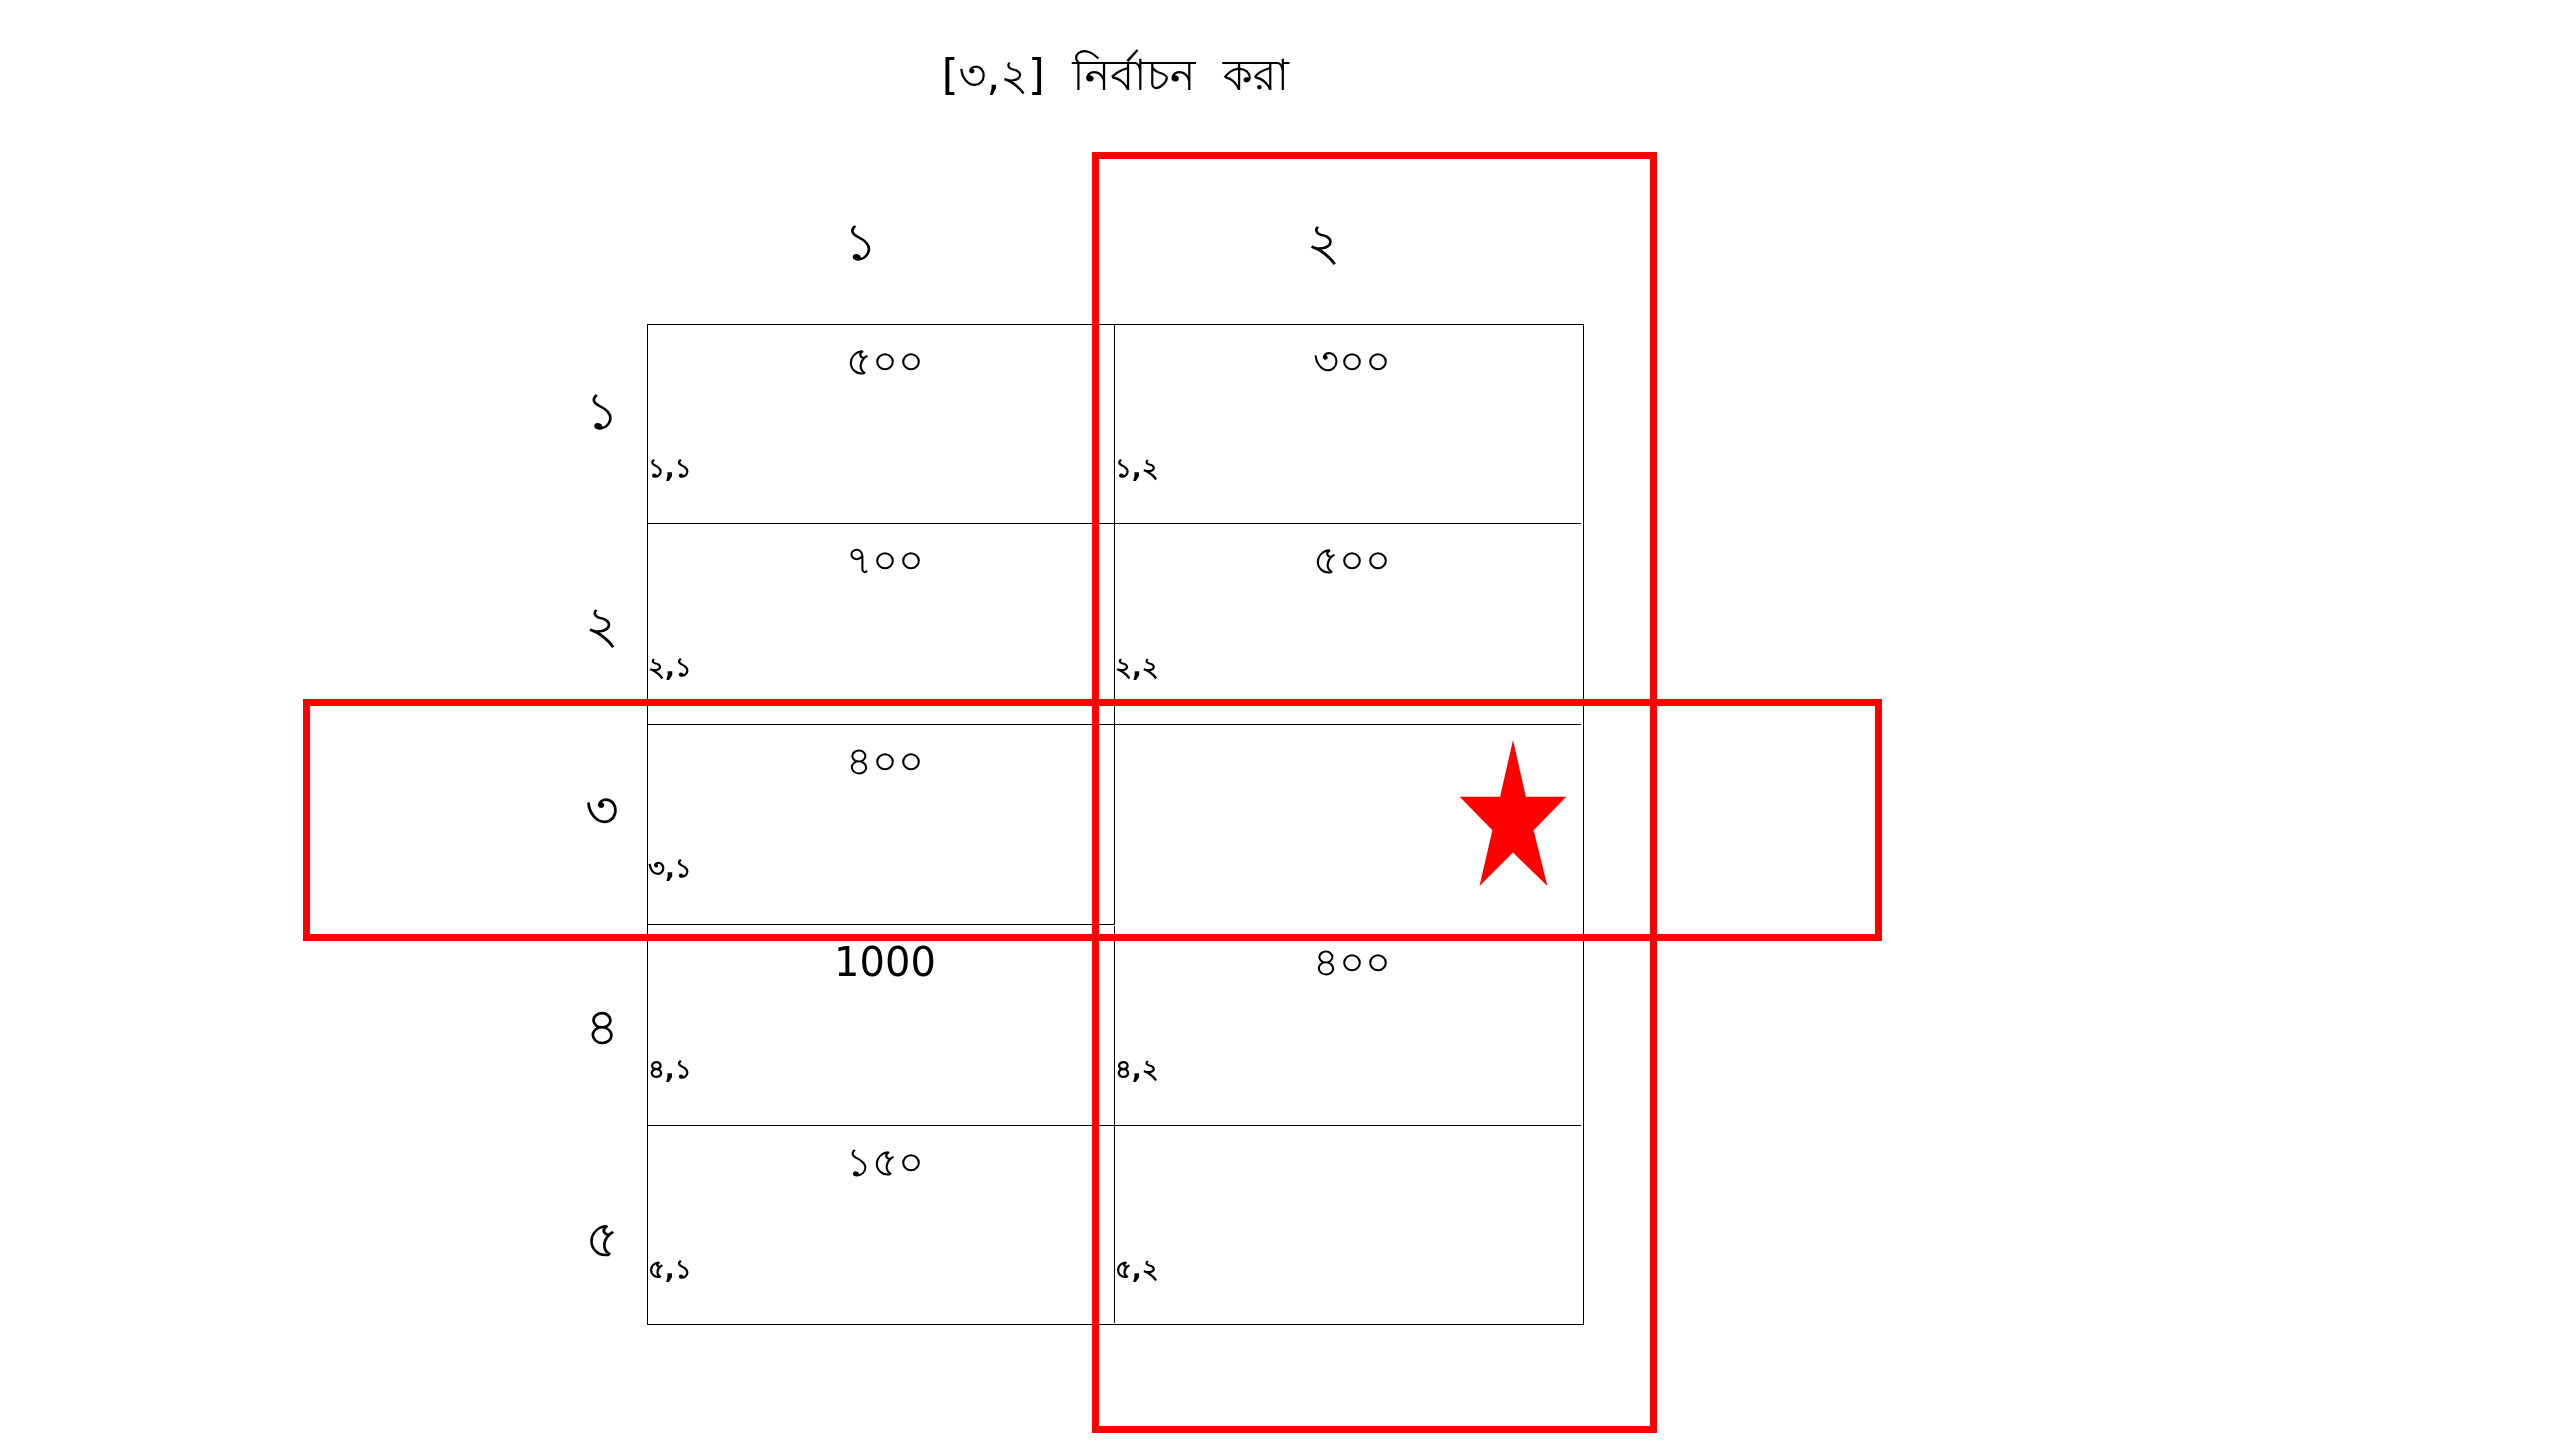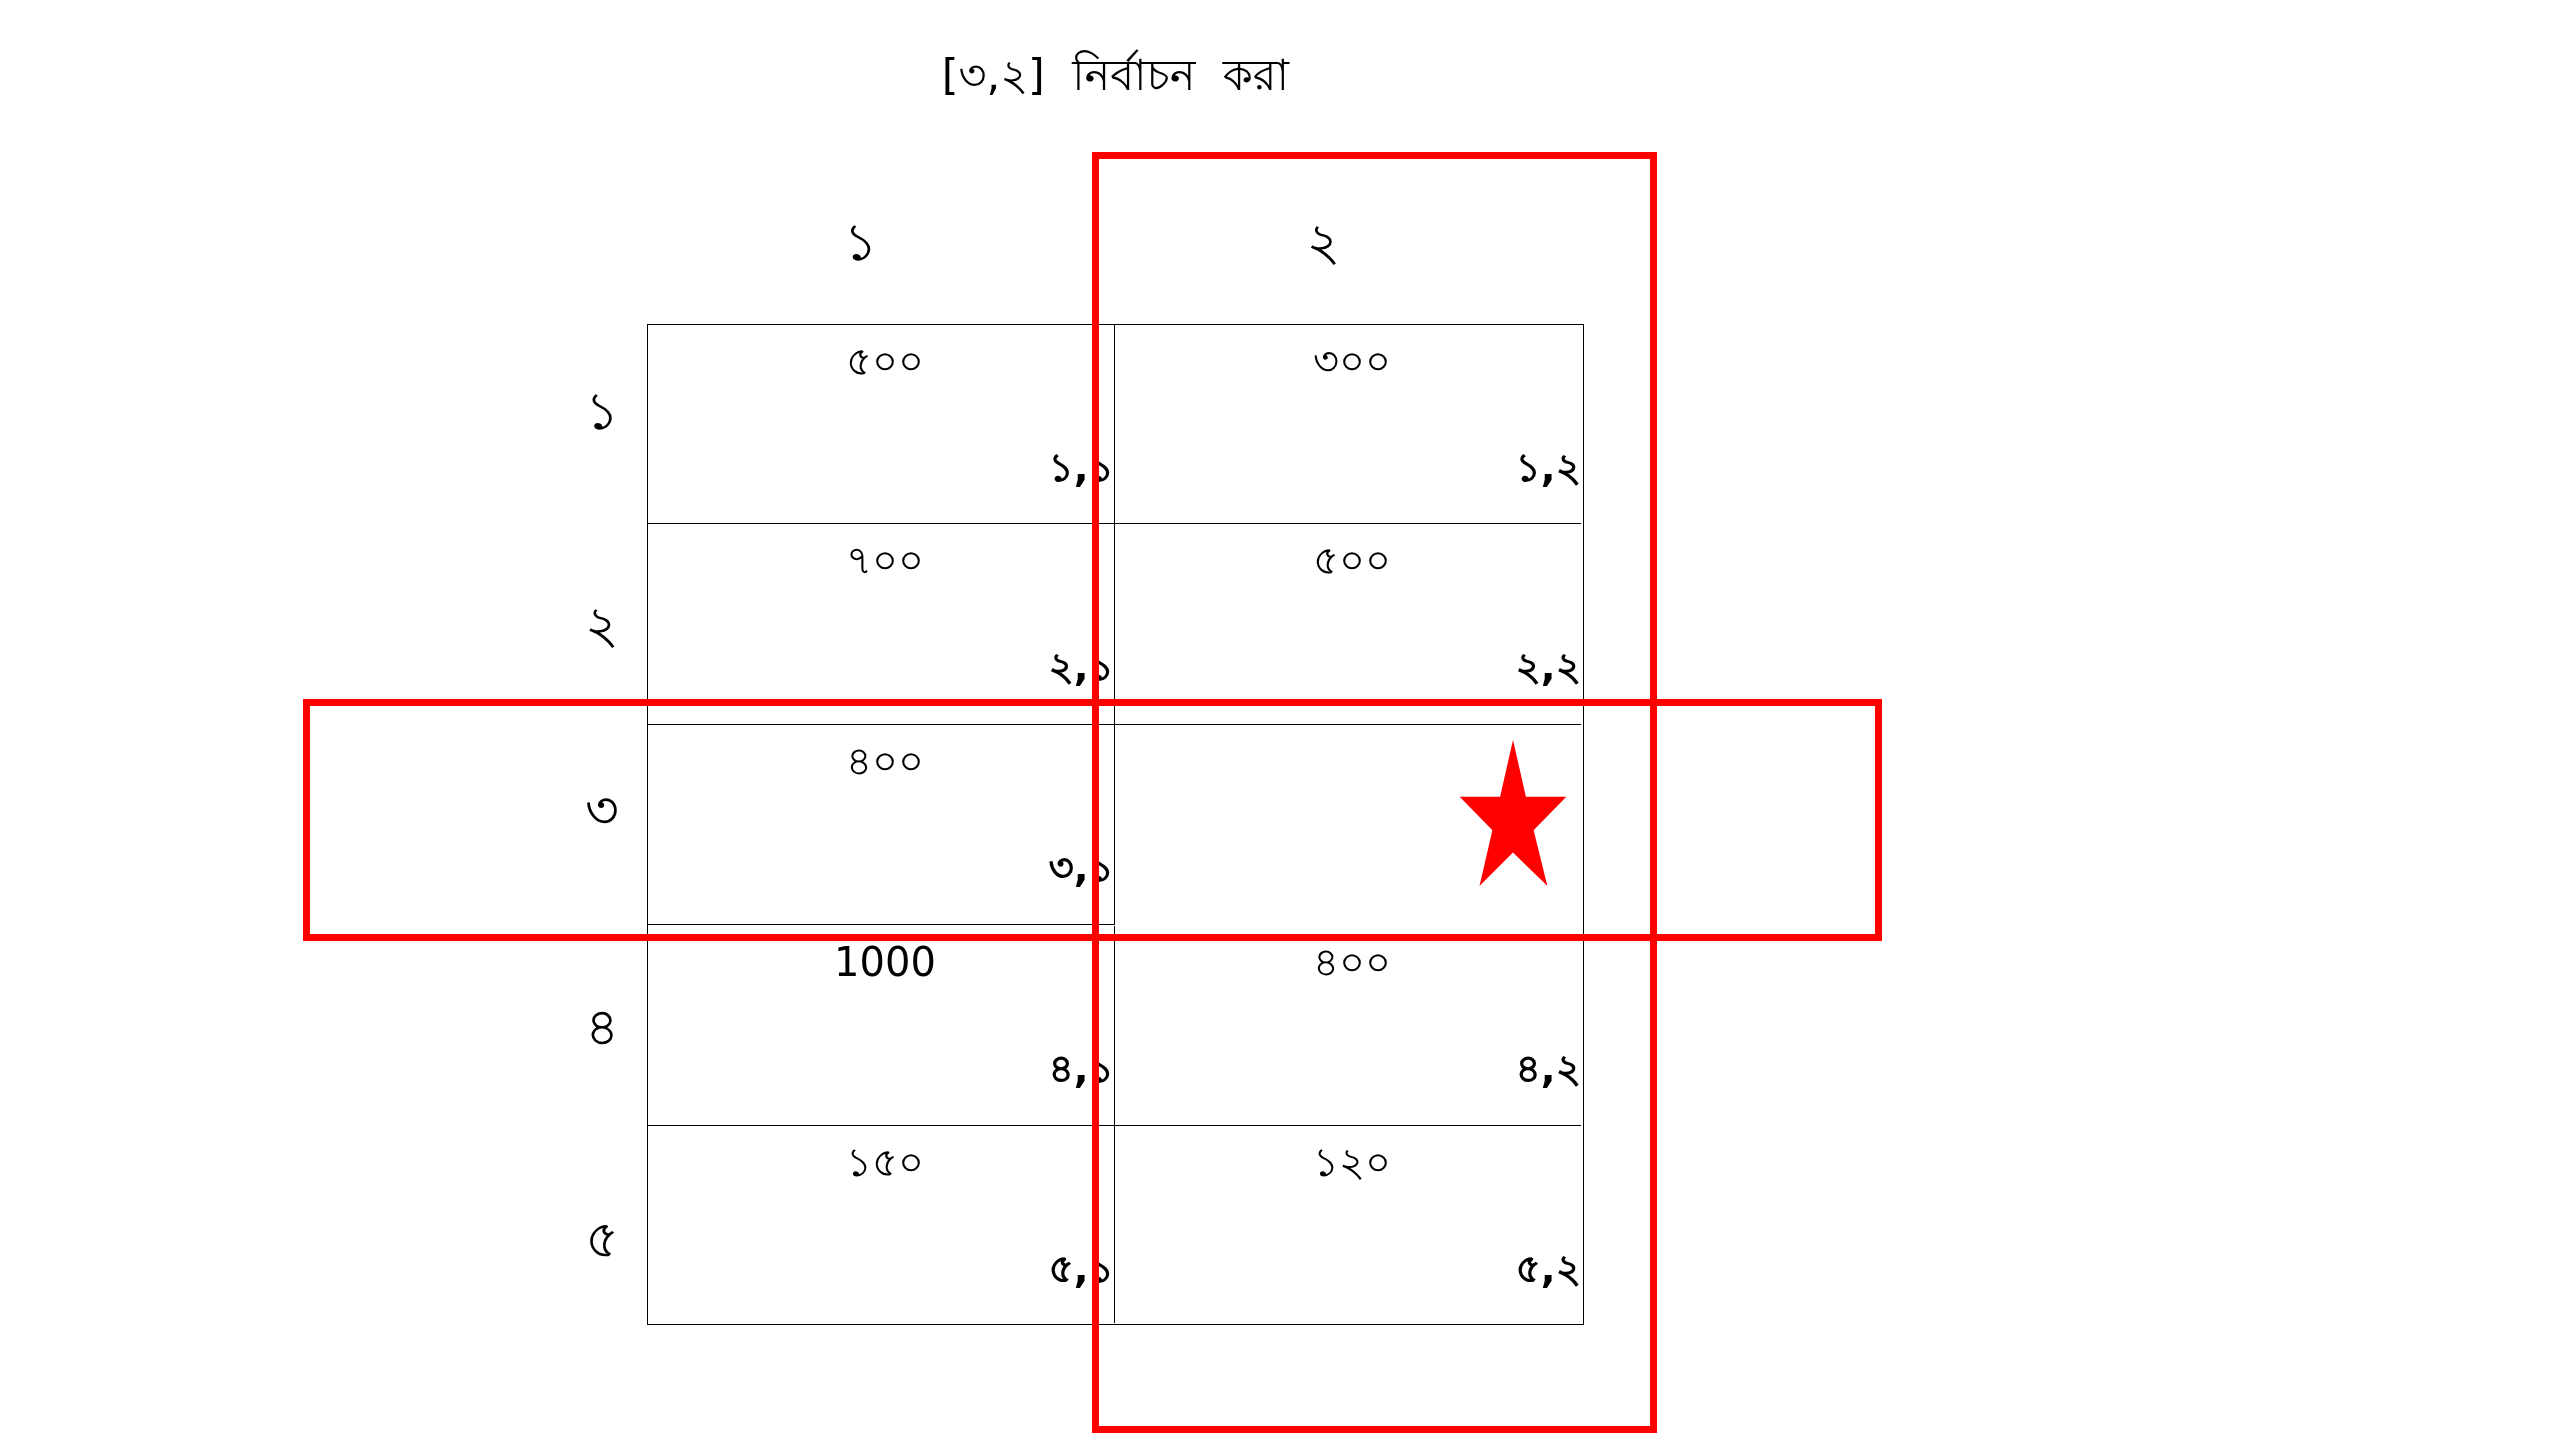--- a/index.html
+++ b/index.html
@@ -74,23 +74,23 @@
       font-size: 40px;
       text-align: center;
     }
     .cell-index {
       position: absolute;
       left: 0;
       right: 0;
       top: 119px;
       height: 48px;
       line-height: 48px;
-      font-size: 39px;
+      font-size: 26px;
       font-weight: bold;
-      text-align: right;
+      text-align: left;
     }
 
     .highlight {
       border: 7.7px solid #ff0000;
       box-sizing: border-box;
       pointer-events: none;
     }
 
     .star {
       left: 1458px;
@@ -145,21 +145,20 @@
   <div class="cell last-col" style="left:467px;top:601px;width:466px;height:200px;">
     <div class="cell-value">৪০০</div>
     <div class="cell-index">৪,২</div>
   </div>
 
   <div class="cell last-row" style="left:0;top:801px;width:467px;height:197px;">
     <div class="cell-value">১৫০</div>
     <div class="cell-index">৫,১</div>
   </div>
   <div class="cell last-col last-row" style="left:467px;top:801px;width:466px;height:197px;">
-    <div class="cell-value">১২০</div>
     <div class="cell-index">৫,২</div>
   </div>
 </div>
 
 <div class="abs highlight" style="left:303px;top:699px;width:1579px;height:242px;"></div>
 
 <div class="abs highlight" style="left:1092px;top:152px;width:565px;height:1281px;"></div>
 
 <svg class="abs star" viewBox="0 0 128 174">
   <polygon points="64,2 49,68 2,68 40,107 25,172 64,133 104,172 88,107 126,68 79,68" fill="#ff0000"></polygon>

